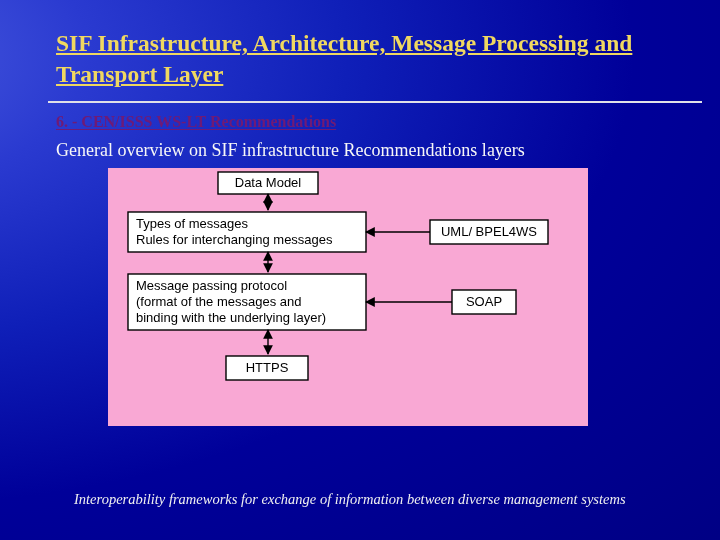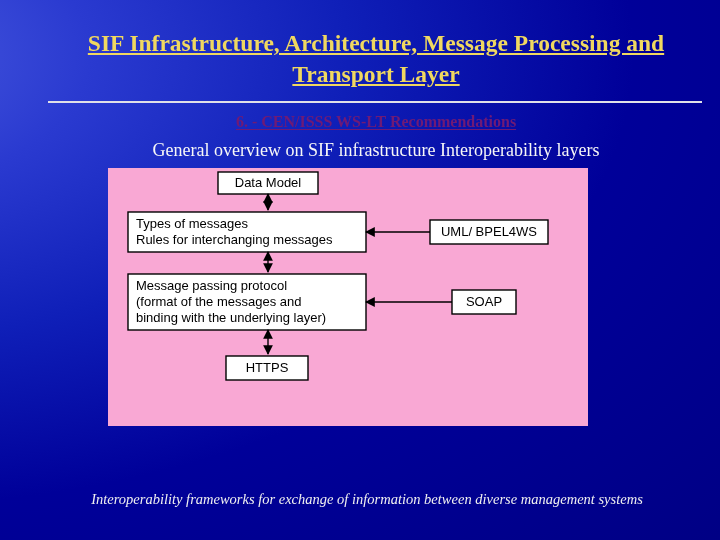--- a/index.html
+++ b/index.html
@@ -5,21 +5,20 @@
   * { box-sizing: border-box; margin: 0; padding: 0; }
   html, body { width: 720px; height: 540px; overflow: hidden; }
   body {
     background: radial-gradient(ellipse 180% 140% at -20% 10%, #4a5ce0 0%, #2a3ad0 18%, #0f1fb8 38%, #000099 60%, #000080 100%);
     font-family: Georgia, "Times New Roman", serif;
     position: relative;
   }
   .slide {
     position: absolute; inset: 0;
     padding: 28px 24px 20px 56px;
-    text-align: center;
   }
   .title {
     color: #f0d860;
     font-weight: bold;
     font-size: 23.5px;
     text-decoration: underline;
     text-underline-offset: 2px;
     line-height: 1.3;
     margin-bottom: 12px;
   }
@@ -75,21 +74,21 @@
 <body>
 
 <div class="slide">
 
   <div class="title">SIF Infrastructure, Architecture, Message Processing and Transport Layer</div>
 
   <hr class="hr">
 
   <div class="section-heading">6. - CEN/ISSS WS-LT Recommendations</div>
 
-  <div class="body-text">General overview on SIF infrastructure Interoperability layers</div>
+  <div class="body-text">General overview on SIF infrastructure Recommendations layers</div>
 
   <div class="diagram-wrap">
     <svg viewBox="0 0 480 258">
       <defs>
         <marker id="ah" viewBox="0 0 10 10" refX="9" refY="5" markerWidth="7" markerHeight="7" orient="auto-start-reverse">
           <path d="M 0 0 L 10 5 L 0 10 z" fill="#000"></path>
         </marker>
       </defs>
 
       <rect class="dbox" x="110" y="4" width="100" height="22"></rect>

